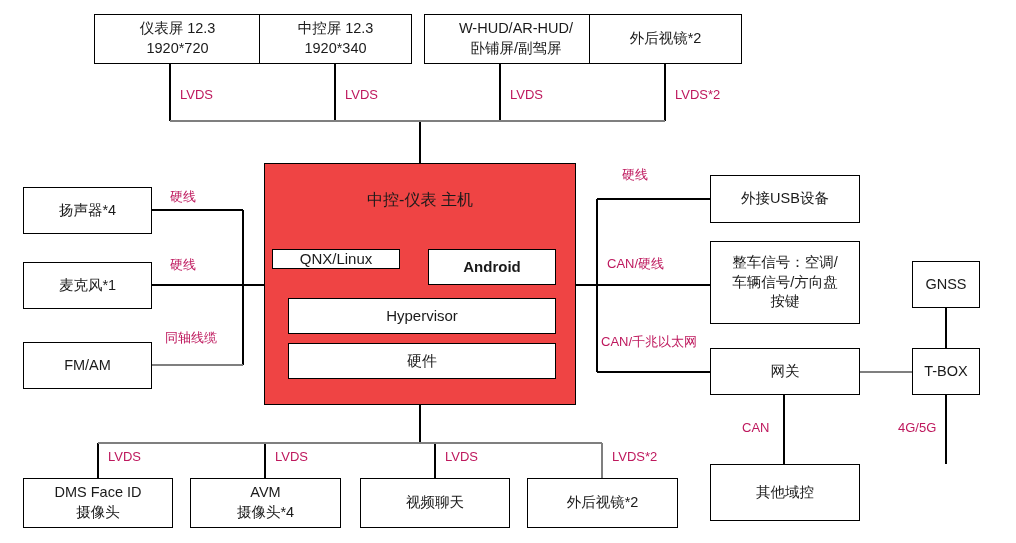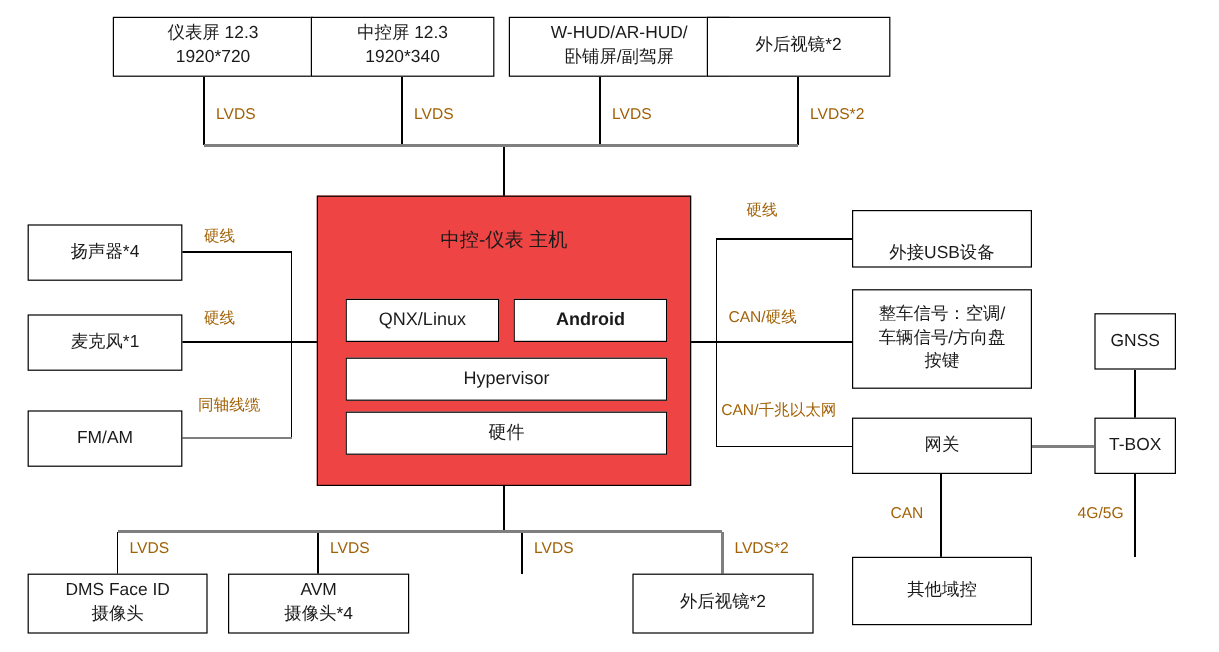--- a/index.html
+++ b/index.html
@@ -54,21 +54,21 @@
     left: 0;
     right: 0;
     top: 26px;
     text-align: center;
     font-size: 16px;
     color: #1a1a1a;
   }
   .edge-label {
     position: absolute;
     font-size: 13px;
-    color: #a16207;
+    color: #be185d;
     white-space: nowrap;
     z-index: 4;
     background: transparent;
   }
 </style>
 </head>
 <body>
 
 <div id="canvas">
 
@@ -131,21 +131,21 @@
   </div>
 
   <div class="edge-label" style="left:180px; top:87px;">LVDS</div>
   <div class="edge-label" style="left:345px; top:87px;">LVDS</div>
   <div class="edge-label" style="left:510px; top:87px;">LVDS</div>
   <div class="edge-label" style="left:675px; top:87px;">LVDS*2</div>
 
   <div class="host" style="left:264px; top:163px; width:312px; height:242px;">
     <div class="host-title">中控-仪表 主机</div>
   </div>
-  <div class="node" style="left:288px; top:249px; width:128px; height:36px; font-size:15px;">
+  <div class="node" style="left:272px; top:249px; width:128px; height:20px; font-size:15px;">
     <span class="txt">QNX/Linux</span>
   </div>
   <div class="node" style="left:428px; top:249px; width:128px; height:36px; font-size:15px;font-weight:bold;">
     <span class="txt">Android</span>
   </div>
   <div class="node" style="left:288px; top:343px; width:268px; height:36px; font-size:15px;">
     <span class="txt">硬件</span>
   </div>
   <div class="node" style="left:288px; top:298px; width:268px; height:36px; font-size:15px;">
     <span class="txt">Hypervisor</span>
@@ -158,21 +158,21 @@
     <span class="txt">麦克风*1</span>
   </div>
   <div class="node" style="left:23px; top:342px; width:129px; height:47px;">
     <span class="txt">FM/AM</span>
   </div>
 
   <div class="edge-label" style="left:170px; top:188px;">硬线</div>
   <div class="edge-label" style="left:170px; top:256px;">硬线</div>
   <div class="edge-label" style="left:165px; top:329px;">同轴线缆</div>
 
-  <div class="node" style="left:710px; top:175px; width:150px; height:48px;align-items:flex-end;">
+  <div class="node" style="left:710px; top:175px; width:150px; height:48px;">
     <span class="txt">外接USB设备</span>
   </div>
   <div class="node" style="left:710px; top:241px; width:150px; height:83px;">
     <span class="txt">整车信号：空调/
 车辆信号/方向盘
 按键</span>
   </div>
   <div class="node" style="left:710px; top:348px; width:150px; height:47px;">
     <span class="txt">网关</span>
   </div>
@@ -195,20 +195,23 @@
   <div class="edge-label" style="left:742px; top:420px;">CAN</div>
 
   <div class="node" style="left:23px; top:478px; width:150px; height:50px;">
     <span class="txt">DMS Face ID
 摄像头</span>
   </div>
   <div class="node" style="left:190px; top:478px; width:151px; height:50px;">
     <span class="txt">AVM
 摄像头*4</span>
   </div>
+  <div class="node" style="left:360px; top:478px; width:150px; height:50px;">
+    <span class="txt">视频聊天</span>
+  </div>
   <div class="node" style="left:527px; top:478px; width:151px; height:50px;">
     <span class="txt">外后视镜*2</span>
   </div>
 
   <div class="edge-label" style="left:108px; top:449px;">LVDS</div>
   <div class="edge-label" style="left:275px; top:449px;">LVDS</div>
   <div class="edge-label" style="left:445px; top:449px;">LVDS</div>
   <div class="edge-label" style="left:612px; top:449px;">LVDS*2</div>
 
 </div>

